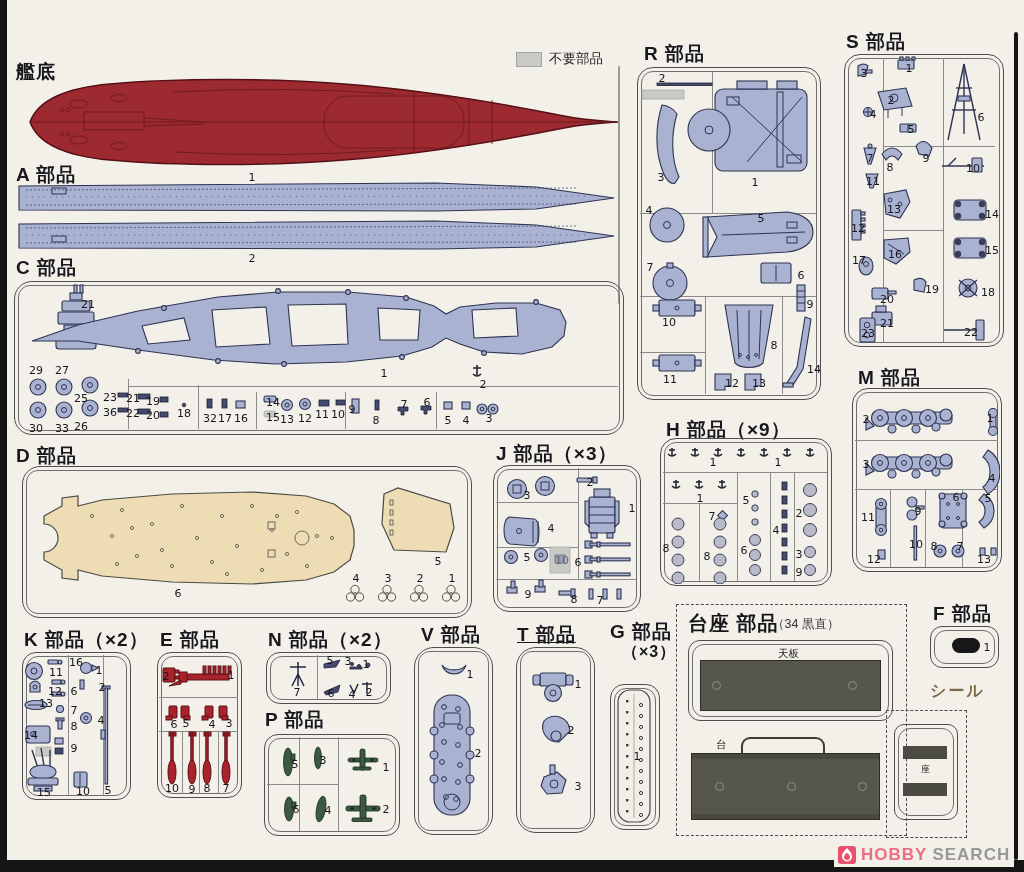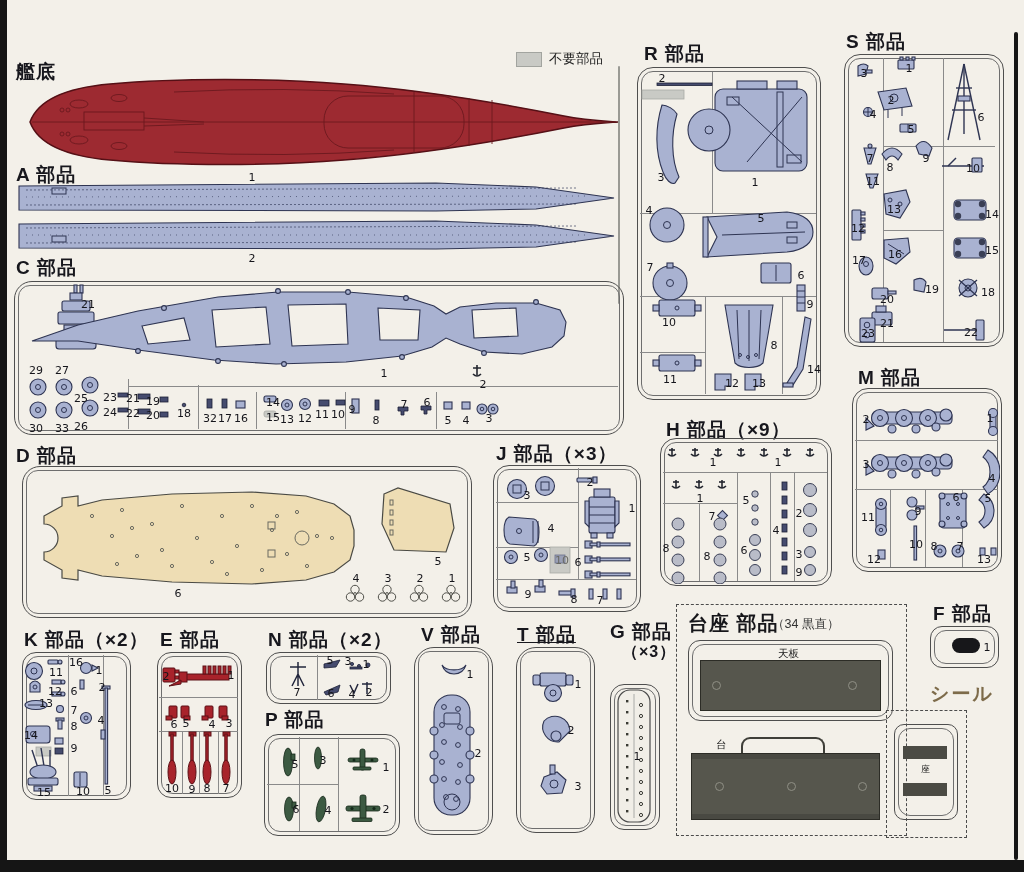--- a/index.html
+++ b/index.html
@@ -41,21 +41,21 @@
   .legend{position:absolute;left:516px;top:50px;display:flex;align-items:center;gap:7px;}
   .legend .sw{width:24px;height:13px;background:#c9cac5;border:1px solid #a2a49f;}
   .legend .lt{font-size:13.5px;color:#222;}
   .daiza-label{position:absolute;left:688px;top:610px;font-size:20px;font-weight:700;color:#16161a;letter-spacing:1px;}
   .daiza-sub{position:absolute;left:772px;top:616px;font-size:12.5px;color:#333;}
   .plate{position:absolute;background:#56564d;border:1.2px solid #2c2c26;}
   .pcirc{position:absolute;width:7px;height:7px;border:1.2px solid #8f8f85;border-radius:50%;}
   .tiny-label{position:absolute;font-size:10.5px;color:#222;line-height:1;}
   .handle{position:absolute;left:741px;top:737px;width:80px;height:16px;border:2px solid #3f3f39;
           border-bottom:none;border-radius:9px 9px 0 0;}
-  .seal-label{position:absolute;left:930px;top:681px;font-size:19px;font-weight:600;color:#7d6b4a;letter-spacing:2px;}
+  .seal-label{position:absolute;left:930px;top:681px;font-size:16px;font-weight:600;color:#7d6b4a;letter-spacing:2px;}
   .bar{position:absolute;width:44px;height:13px;background:#4b4b44;}
   .wm{position:absolute;left:834px;top:843px;display:flex;align-items:center;gap:5px;
       background:#f3f0e9;padding:2px 4px;z-index:5;}
   .wm .ic{width:18px;height:18px;background:#e8506b;border-radius:3px;display:flex;
           align-items:center;justify-content:center;}
   .wm .p1{color:#ee6d80;font-weight:700;font-size:17px;letter-spacing:1px;}
   .wm .p2{color:#97989a;font-weight:700;font-size:17px;letter-spacing:1px;}
   .edge{position:absolute;background:#151515;}
 </style>
 </head>
@@ -830,21 +830,21 @@
   <i class="pn" style="left:88px;top:304px">21</i>
   <i class="pn" style="left:384px;top:373px">1</i>
   <i class="pn" style="left:483px;top:384px">2</i>
   <i class="pn" style="left:36px;top:370px">29</i>
   <i class="pn" style="left:62px;top:370px">27</i>
   <i class="pn" style="left:81px;top:398px">25</i>
   <i class="pn" style="left:36px;top:428px">30</i>
   <i class="pn" style="left:62px;top:428px">33</i>
   <i class="pn" style="left:81px;top:426px">26</i>
   <i class="pn" style="left:110px;top:397px">23</i>
-  <i class="pn" style="left:110px;top:412px">24</i>
+  <i class="pn" style="left:110px;top:412px">36</i>
   <i class="pn" style="left:133px;top:398px">21</i>
   <i class="pn" style="left:133px;top:413px">22</i>
   <i class="pn" style="left:153px;top:401px">19</i>
   <i class="pn" style="left:153px;top:415px">20</i>
   <i class="pn" style="left:184px;top:413px">18</i>
   <i class="pn" style="left:210px;top:418px">32</i>
   <i class="pn" style="left:225px;top:418px">17</i>
   <i class="pn" style="left:241px;top:418px">16</i>
   <i class="pn" style="left:273px;top:402px">14</i>
   <i class="pn" style="left:273px;top:417px">15</i>
@@ -989,14 +989,23 @@
   <i class="pn" style="left:470px;top:674px">1</i>
   <i class="pn" style="left:478px;top:753px">2</i>
 
   <i class="pn" style="left:578px;top:684px">1</i>
   <i class="pn" style="left:571px;top:730px">2</i>
   <i class="pn" style="left:578px;top:786px">3</i>
 
   <i class="pn" style="left:637px;top:756px">1</i>
   <i class="pn" style="left:987px;top:647px">1</i>
 
+  <div class="wm">
+    <span class="ic">
+      <svg width="12" height="14" viewBox="0 0 12 14">
+          <path d="M6,0 C3.5,3 1,5 1,8.5 a5,5 0 0 0 10,0 C11,5 8.5,3 6,0 Z M6,12 a3,3 0 0 1 -3,-3 c0,-1.5 1.5,-3 3,-4.5 c1.5,1.5 3,3 3,4.5 a3,3 0 0 1 -3,3 Z" fill="#fff"></path>
+        </svg>
+    </span>
+    <span class="p1">HOBBY</span>
+    <span class="p2">SEARCH</span>
+  </div>
 
 </div>
 
 </body></html>

